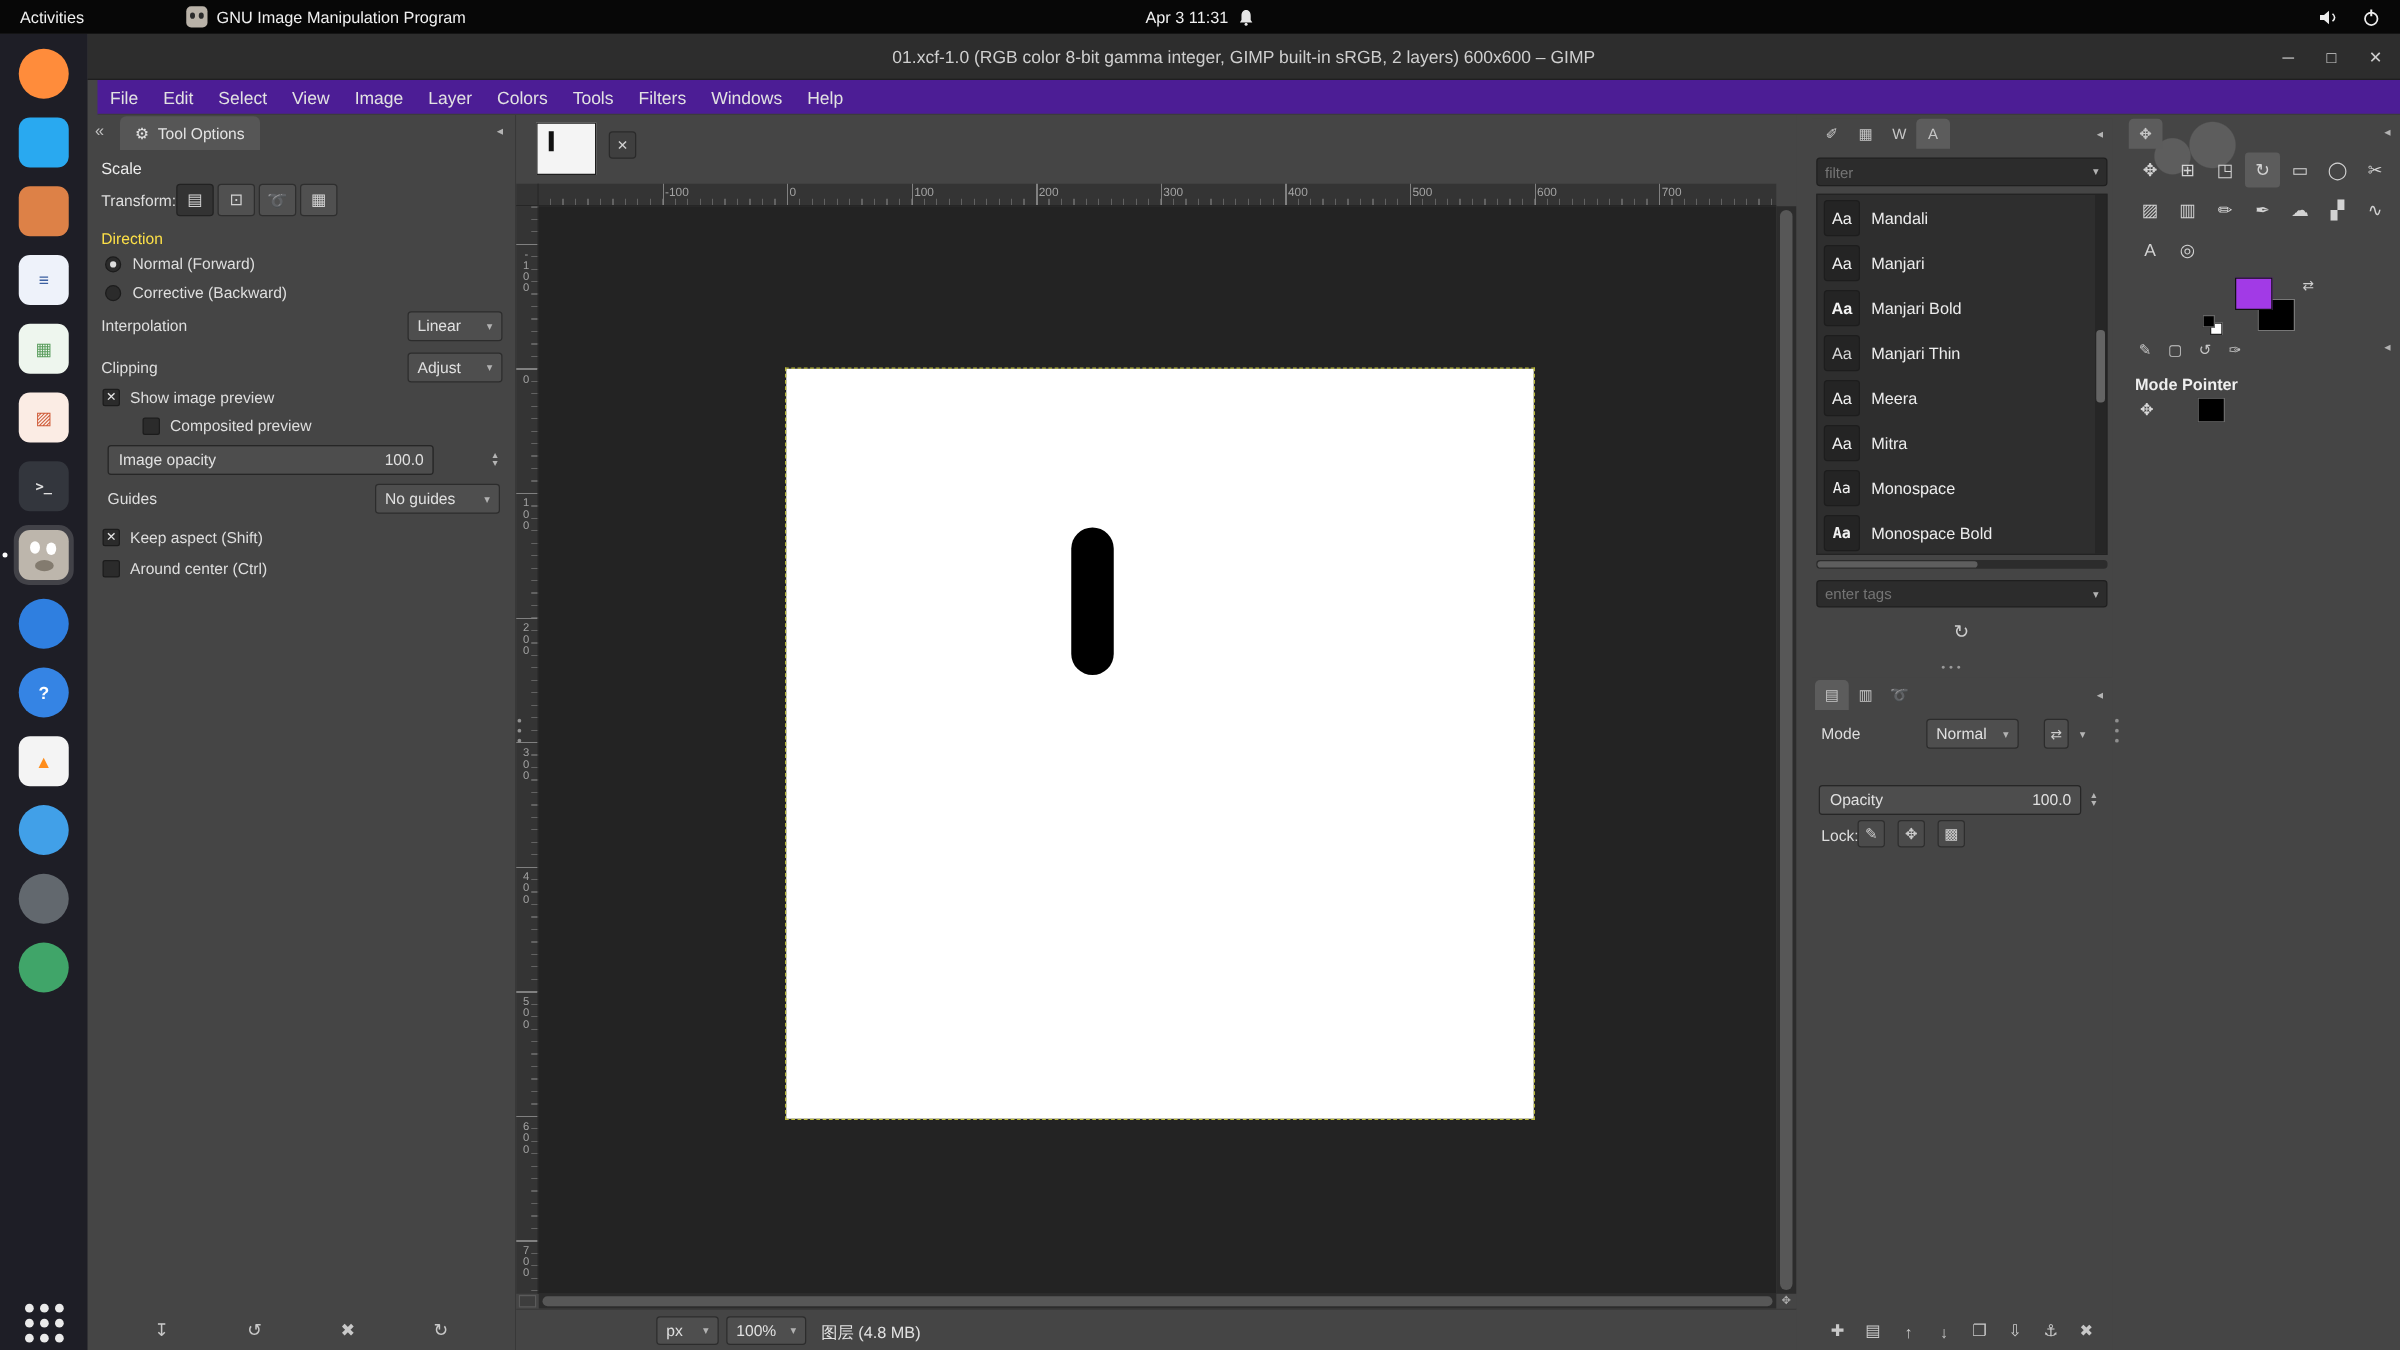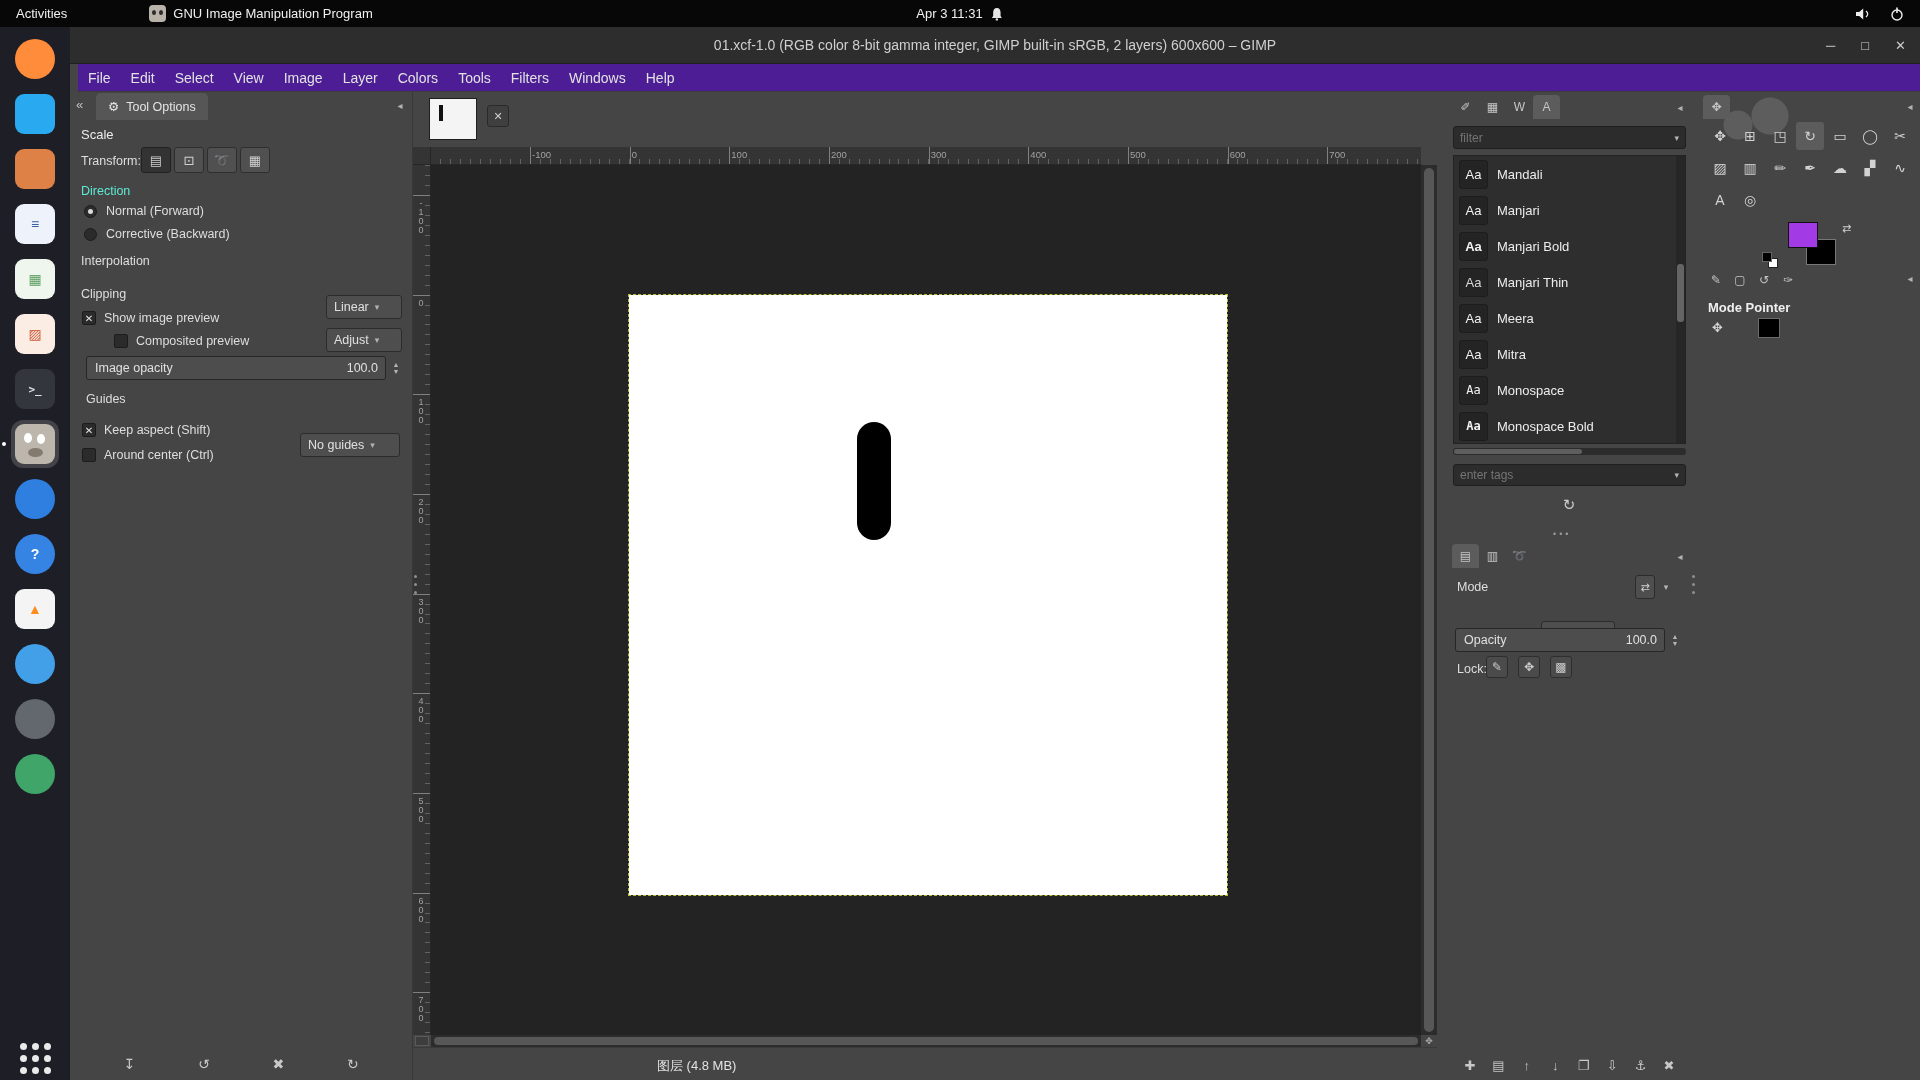--- a/index.html
+++ b/index.html
@@ -33,21 +33,21 @@
 #app-grid i { width:7px; height:7px; border-radius:50%; background:#eaeaea; }
 
 
 #window { position:absolute; left:70px; top:27px; width:1850px; height:1053px; background:#454545; }
 #titlebar { position:absolute; left:0; top:0; width:100%; height:37px; background:#2d2d2d; border-bottom:1px solid #1f1f1f; display:flex; align-items:center; justify-content:center; font-size:14px; color:#cfcfcf; }
 #win-controls { position:absolute; right:14px; top:0; height:37px; display:flex; align-items:center; gap:26px; font-size:13px; color:#cdcdcd; }
 #menubar { position:absolute; left:8px; top:37px; width:100%; height:28px; background:#4c1d95; border-bottom:1px solid #3c3c3c; display:flex; align-items:center; padding-left:0; }
 .menu-item { padding:4px 10px; font-size:14px; color:#e2e2e2; }
 
 
-.dropdown { display:flex; align-items:center; justify-content:flex-start; gap:6px; background:#4e4e4e; border:1px solid #2c2c2c; border-radius:3px; color:#e0e0e0; font-size:12.5px; padding:0 7px; height:24px;margin-top:46px; }
+.dropdown { display:flex; align-items:center; justify-content:space-between; gap:6px; background:#4e4e4e; border:1px solid #2c2c2c; border-radius:3px; color:#e0e0e0; font-size:12.5px; padding:0 7px; height:24px; }
 .dropdown .arr { color:#b2b2b2; font-size:9px; }
 .spinslider { position:relative; height:24px; background:#333; border:1px solid #262626; border-radius:3px; overflow:hidden; font-size:12.5px; }
 .spinslider .fill { position:absolute; left:0; top:0; bottom:0; background:#4d4d4d; }
 .spinslider .lab { position:absolute; left:8px; top:4px; color:#e0e0e0; }
 .spinslider .val { position:absolute; right:7px; top:4px; color:#e0e0e0; }
 .spincol { display:flex; flex-direction:column; align-items:center; justify-content:center; color:#b5b5b5; font-size:7px; line-height:7px; width:12px; }
 .checkrow { position:absolute; display:flex; align-items:center; gap:8px; font-size:12.5px; color:#dedede; }
 .cbox { width:14px; height:14px; background:#2b2b2b; border:1px solid #1c1c1c; border-radius:2px; color:#e6e6e6; font-size:10px; display:flex; align-items:center; justify-content:center; }
 .cbox.checked:after { content:"✕"; }
 .radiorow { display:flex; align-items:center; gap:9px; margin-bottom:9px; font-size:12.5px; color:#dedede; }
@@ -64,29 +64,29 @@
 
 #tool-options { position:absolute; left:0; top:65px; width:343px; height:988px; background:#454545; border-right:1px solid #383838; }
 #to-tabbar { position:absolute; left:0; top:0; width:100%; height:28px; }
 #to-back { position:absolute; left:6px; top:5px; color:#c0c0c0; font-size:13px; }
 #to-tab { position:absolute; left:26px; top:1px; height:27px; background:#565656; border-radius:5px 5px 0 0; display:flex; align-items:center; gap:7px; padding:0 12px; font-size:12.5px; color:#e4e4e4; }
 #to-title { position:absolute; left:11px; top:35px; font-size:13px; color:#ececec; }
 #to-transform-label { position:absolute; left:11px; top:62px; font-size:12.5px; color:#dedede; }
 #to-transform { position:absolute; left:71px; top:55px; display:flex; gap:3px; }
 .tbtn { width:30px; height:26px; background:#505050; border:1px solid #2e2e2e; border-radius:3px; display:flex; align-items:center; justify-content:center; color:#d0d0d0; font-size:13px; }
 .tbtn.active { background:#333; border-color:#222; }
-#to-direction-label { position:absolute; left:11px; top:92px; font-size:12.5px; color:#5eead4; }
+#to-direction-label { position:absolute; left:11px; top:92px; font-size:12.5px; color:#fde047; }
 #to-directions { position:absolute; left:14px; top:112px; }
 #row-interp { position:absolute; left:11px; top:162px; font-size:12.5px; color:#dedede; }
 #dd-interp { position:absolute; right:10px; top:157px; width:76px; }
 #row-clip { position:absolute; left:11px; top:195px; font-size:12.5px; color:#dedede; }
 #dd-clip { position:absolute; right:10px; top:190px; width:76px; }
 #chk-preview { left:12px; top:219px; }
 #chk-composited { left:28px; top:242px;margin-left:16px; }
-#sl-imgopacity { position:absolute; left:16px; top:264px; width:300px; }
+#sl-imgopacity { position:absolute; left:16px; top:264px; width:261px; }
 #sp-imgopacity { position:absolute; right:10px; top:264px; height:24px; }
 #row-guides { position:absolute; left:16px; top:300px; font-size:12.5px; color:#dedede; }
 #dd-guides { position:absolute; right:12px; top:295px; width:100px; }
 #chk-aspect { left:12px; top:331px; }
 #chk-center { left:12px; top:356px; }
 #to-bottom { position:absolute; left:0; bottom:4px; width:100%; display:flex; justify-content:space-around; padding:0 22px; }
 .dockbtn { width:24px; height:24px; display:flex; align-items:center; justify-content:center; color:#c9c9c9; font-size:14px; }
 
 
 #canvas-zone { position:absolute; left:343px; top:65px; width:1024px; height:988px; background:#454545; }

